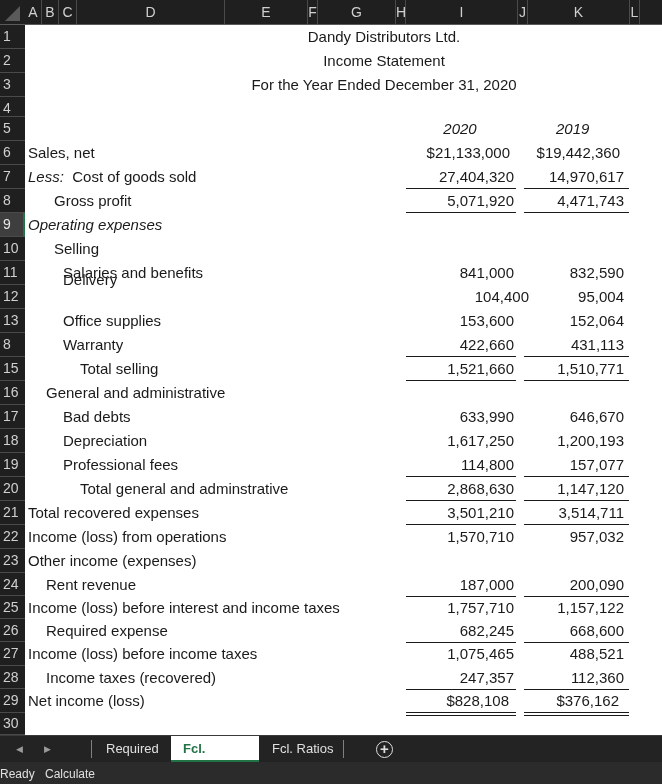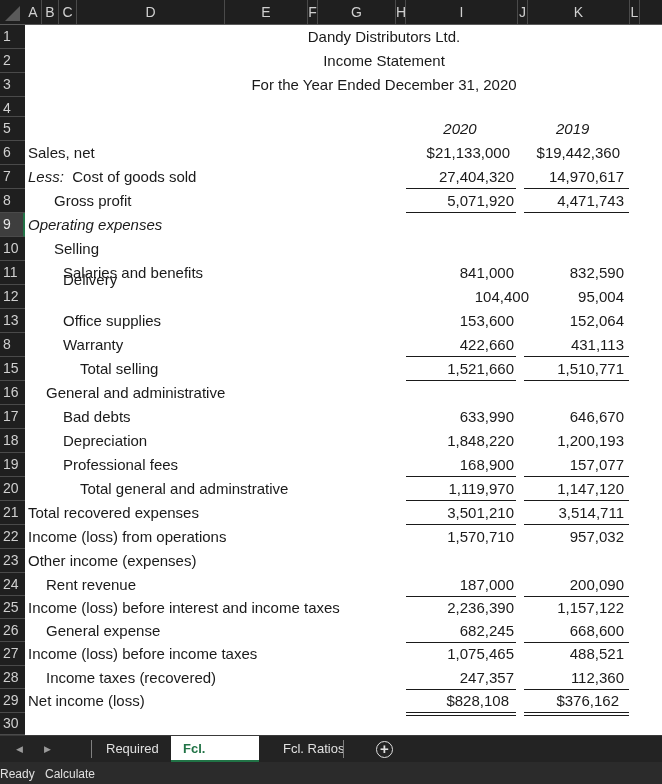--- a/index.html
+++ b/index.html
@@ -132,30 +132,30 @@
   <div class="cell numK" style="left:530px;top:357px">1,510,771</div>
   <div class="line" style="left:406px;top:380px;width:110px"></div>
   <div class="line" style="left:524px;top:380px;width:105px"></div>
 
   <div class="cell" style="left:46px;top:381px">General and administrative</div>
 
   <div class="cell" style="left:63px;top:405px">Bad debts</div>
   <div class="cell num" style="left:406px;top:405px">633,990</div>
   <div class="cell numK" style="left:530px;top:405px">646,670</div>
   <div class="cell" style="left:63px;top:429px">Depreciation</div>
-  <div class="cell num" style="left:406px;top:429px">1,848,220</div>
+  <div class="cell num" style="left:406px;top:429px">1,617,250</div>
   <div class="cell numK" style="left:530px;top:429px">1,200,193</div>
   <div class="cell" style="left:63px;top:453px">Professional fees</div>
-  <div class="cell num" style="left:406px;top:453px">168,900</div>
+  <div class="cell num" style="left:406px;top:453px">114,800</div>
   <div class="cell numK" style="left:530px;top:453px">157,077</div>
   <div class="line" style="left:406px;top:476px;width:110px"></div>
   <div class="line" style="left:524px;top:476px;width:105px"></div>
 
   <div class="cell" style="left:80px;top:477px">Total general and adminstrative</div>
-  <div class="cell num" style="left:406px;top:477px">1,119,970</div>
+  <div class="cell num" style="left:406px;top:477px">2,868,630</div>
   <div class="cell numK" style="left:530px;top:477px">1,147,120</div>
   <div class="line" style="left:406px;top:500px;width:110px"></div>
   <div class="line" style="left:524px;top:500px;width:105px"></div>
 
   <div class="cell" style="left:28px;top:501px">Total recovered expenses</div>
   <div class="cell num" style="left:406px;top:501px">3,501,210</div>
   <div class="cell numK" style="left:530px;top:501px">3,514,711</div>
   <div class="line" style="left:406px;top:524px;width:110px"></div>
   <div class="line" style="left:524px;top:524px;width:105px"></div>
 
@@ -165,24 +165,24 @@
 
   <div class="cell" style="left:28px;top:549px">Other income (expenses)</div>
 
   <div class="cell" style="left:46px;top:573px">Rent revenue</div>
   <div class="cell num" style="left:406px;top:573px">187,000</div>
   <div class="cell numK" style="left:530px;top:573px">200,090</div>
   <div class="line" style="left:406px;top:596px;width:110px"></div>
   <div class="line" style="left:524px;top:596px;width:105px"></div>
 
   <div class="cell" style="left:28px;top:596px">Income (loss) before interest and income taxes</div>
-  <div class="cell num" style="left:406px;top:596px">2,236,390</div>
+  <div class="cell num" style="left:406px;top:596px">1,757,710</div>
   <div class="cell numK" style="left:530px;top:596px">1,157,122</div>
 
-  <div class="cell" style="left:46px;top:619px">General expense</div>
+  <div class="cell" style="left:46px;top:619px">Required expense</div>
   <div class="cell num" style="left:406px;top:619px">682,245</div>
   <div class="cell numK" style="left:530px;top:619px">668,600</div>
   <div class="line" style="left:406px;top:642px;width:110px"></div>
   <div class="line" style="left:524px;top:642px;width:105px"></div>
 
   <div class="cell" style="left:28px;top:642px">Income (loss) before income taxes</div>
   <div class="cell num" style="left:406px;top:642px">1,075,465</div>
   <div class="cell numK" style="left:530px;top:642px">488,521</div>
 
   <div class="cell" style="left:46px;top:666px">Income taxes (recovered)</div>
@@ -199,21 +199,21 @@
   <div class="line" style="left:524px;top:712px;width:105px"></div>
   <div class="line" style="left:524px;top:715px;width:105px"></div>
 </div>
 
 <div class="tabsbar">
   <div class="tab" style="left:16px;color:#9a9a9a;font-size:9px">◀</div>
   <div class="tab" style="left:44px;color:#9a9a9a;font-size:9px">▶</div>
   <div class="sep" style="left:91px"></div>
   <div class="tab" style="left:100px;padding:0 6px">Required</div>
   <div class="tab active" style="left:171px;padding:0 12px;width:88px">Fcl. Stmts.</div>
-  <div class="tab" style="left:275px;padding:0 8px">Fcl. Ratios</div>
+  <div class="tab" style="left:264px;padding:0 8px">Fcl. Ratios</div>
   <div class="sep" style="left:343px"></div>
   <div style="position:absolute;left:376px;top:5px;width:15px;height:15px;border:1.5px solid #e0e0e0;border-radius:50%;color:#e0e0e0;font-size:15px;line-height:14px;text-align:center;font-weight:bold">
     <span>+</span>
   </div>
 </div>
 
 <div class="status">
   <span style="position:absolute;left:0">Ready</span>
   <span style="position:absolute;left:45px">Calculate</span>
 </div>

